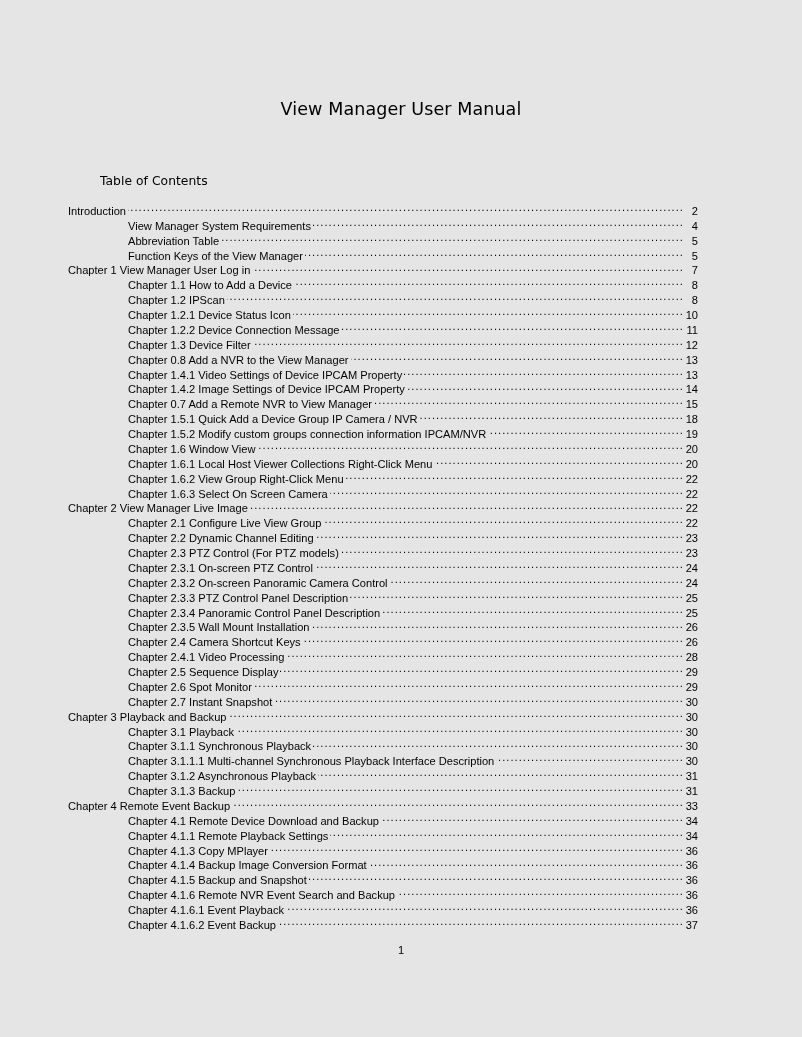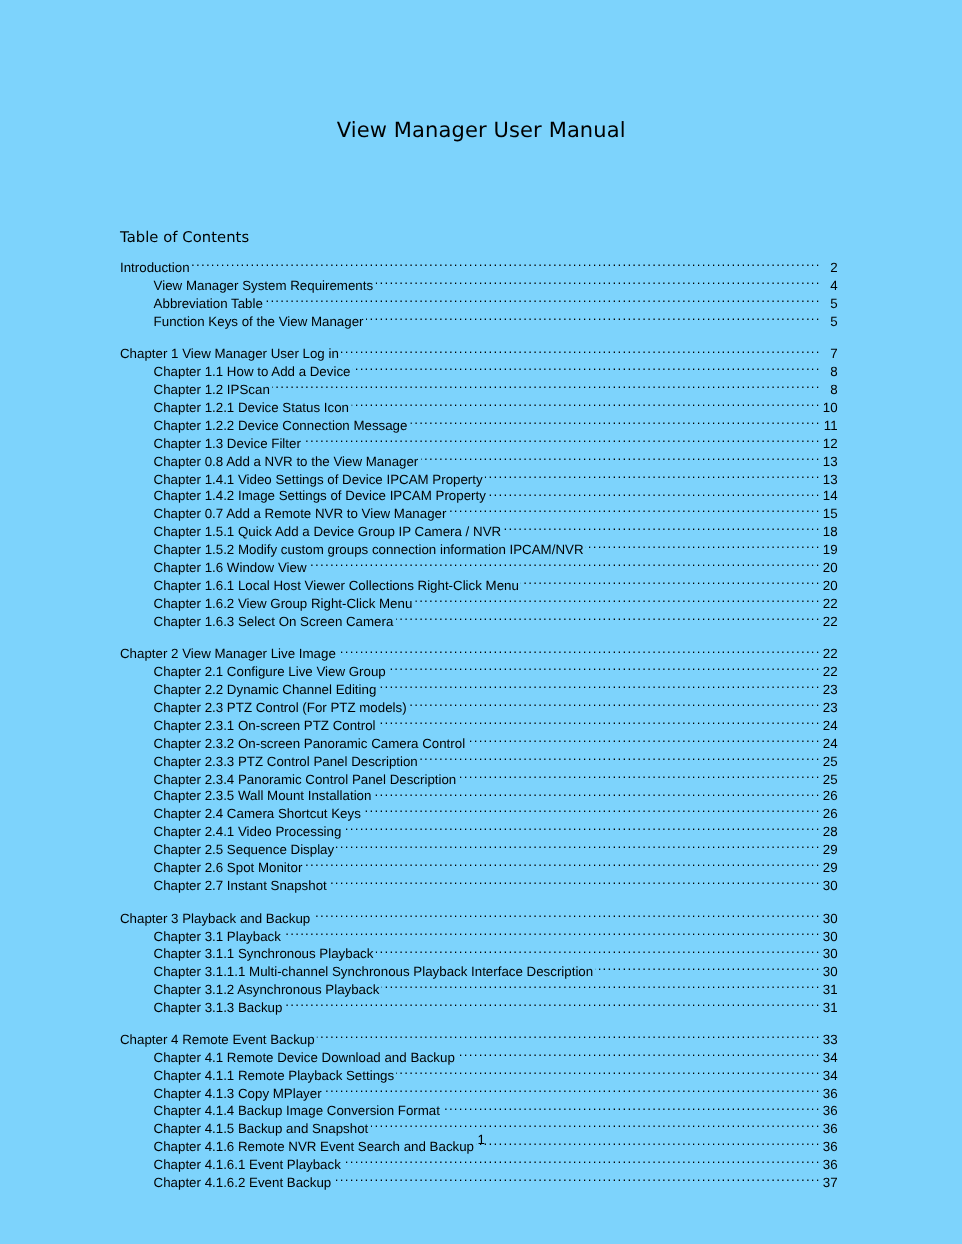--- a/index.html
+++ b/index.html
@@ -12,42 +12,42 @@
     height: 1037px;
     position: relative;
     font-family: "Liberation Sans", sans-serif;
     color: #000000;
     -webkit-font-smoothing: antialiased;
   }
 
   .page {
     position: absolute;
     inset: 0;
-    background: #7dd3fc;
+    background: #e5e5e5;
     text-decoration: underline;
   }
 
   
   .doc-title {
     position: absolute;
     top: 99px;
     left: 0;
     width: 802px;
     text-align: center;
     font-family: "DejaVu Sans", sans-serif;
     font-size: 17.5px;
     font-weight: 400;
     letter-spacing: 0.1px;
     color: #000;
   }
 
   
   .toc-heading {
     position: absolute;
-    top: 191px;
+    top: 174px;
     left: 100px;
     font-family: "DejaVu Sans", sans-serif;
     font-size: 12.3px;
     font-weight: 400;
     letter-spacing: 0.05px;
     color: #000;
   }
 
   
   .toc {
@@ -62,21 +62,21 @@
     align-items: baseline;
     height: 14.88px;
     line-height: 14.88px;
     font-size: 11.1px;
     font-family: "Liberation Sans", sans-serif;
     color: #000;
     white-space: nowrap;
     padding-right: 104px; 
   }
 
-  .toc-entry.level-0 { padding-left: 100px; margin-top: 12px; }
+  .toc-entry.level-0 { padding-left: 68px; }
   .toc-entry.level-1 { padding-left: 128px; }
 
   .toc-text {
     flex: 0 0 auto;
   }
 
   .toc-leader {
     flex: 1 1 auto;
     overflow: hidden;
     margin: 0 1px 0 2px;

